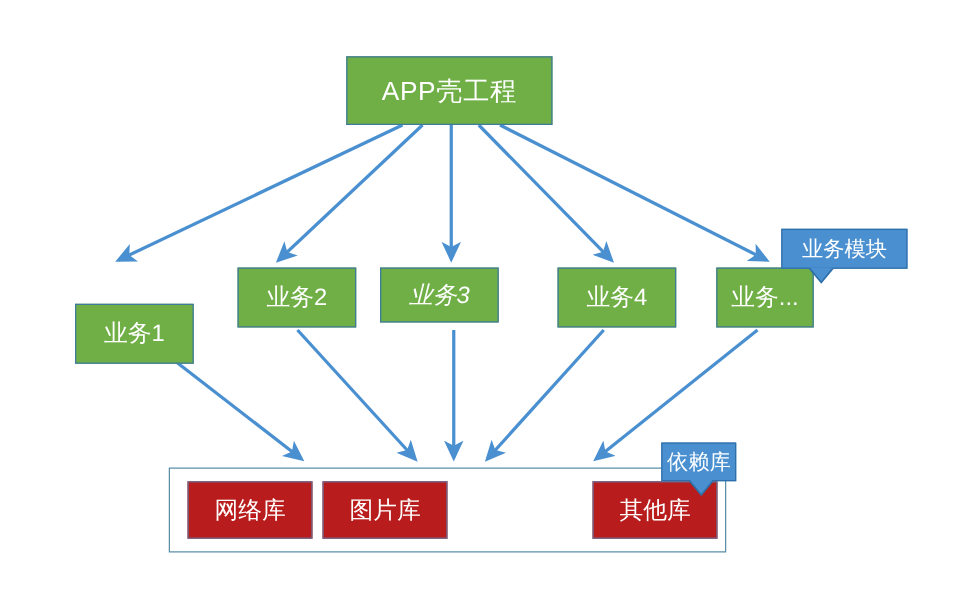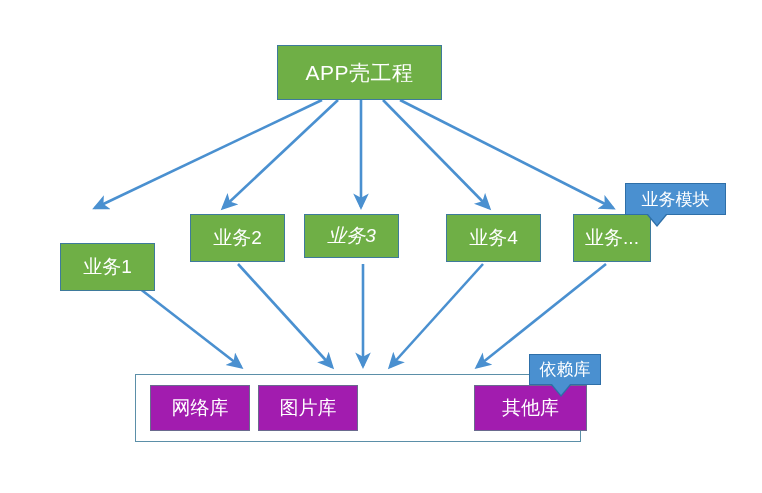--- a/index.html
+++ b/index.html
@@ -54,21 +54,21 @@
 
   
   .lib-container {
     position: absolute;
     box-sizing: border-box;
     border: 1px solid #5B8FA8;
     background: #ffffff;
     z-index: 2;
   }
   .lib-node {
-    background: #a21caf;
+    background: #b91c1c;
     border: 1px solid #6A6A8E;
     font-size: 19px;
   }
 
   
   .callout {
     position: absolute;
     box-sizing: border-box;
     background: #4A90D0;
     border: 1px solid #2E6FA8;
@@ -150,30 +150,30 @@
     <span>业务...</span>
   </div>
 
   <div class="lib-container" style="left:135px; top:374px; width:446px; height:68px;">
     <div class="node lib-node" style="left:14px; top:10px; width:100px; height:46px;">
       <span>网络库</span>
     </div>
     <div class="node lib-node" style="left:122px; top:10px; width:100px; height:46px;">
       <span>图片库</span>
     </div>
-    <div class="node lib-node" style="left:338px; top:10px; width:113px; height:46px;">
+    <div class="node lib-node" style="left:338px; top:10px; width:100px; height:46px;">
       <span>其他库</span>
     </div>
   </div>
 
   <div class="callout" style="left:625px; top:170px; width:101px; height:32px;">
     <span>业务模块</span>
     <span class="tail-border"></span>
     <span class="tail"></span>
   </div>
 
-  <div class="callout" style="left:529px; top:341px; width:72px; height:31px;">
+  <div class="callout" style="left:529px; top:341px; width:60px; height:31px;">
     <span>依赖库</span>
     <span class="tail-border"></span>
     <span class="tail"></span>
   </div>
 
 </div>
 
 </body></html>

